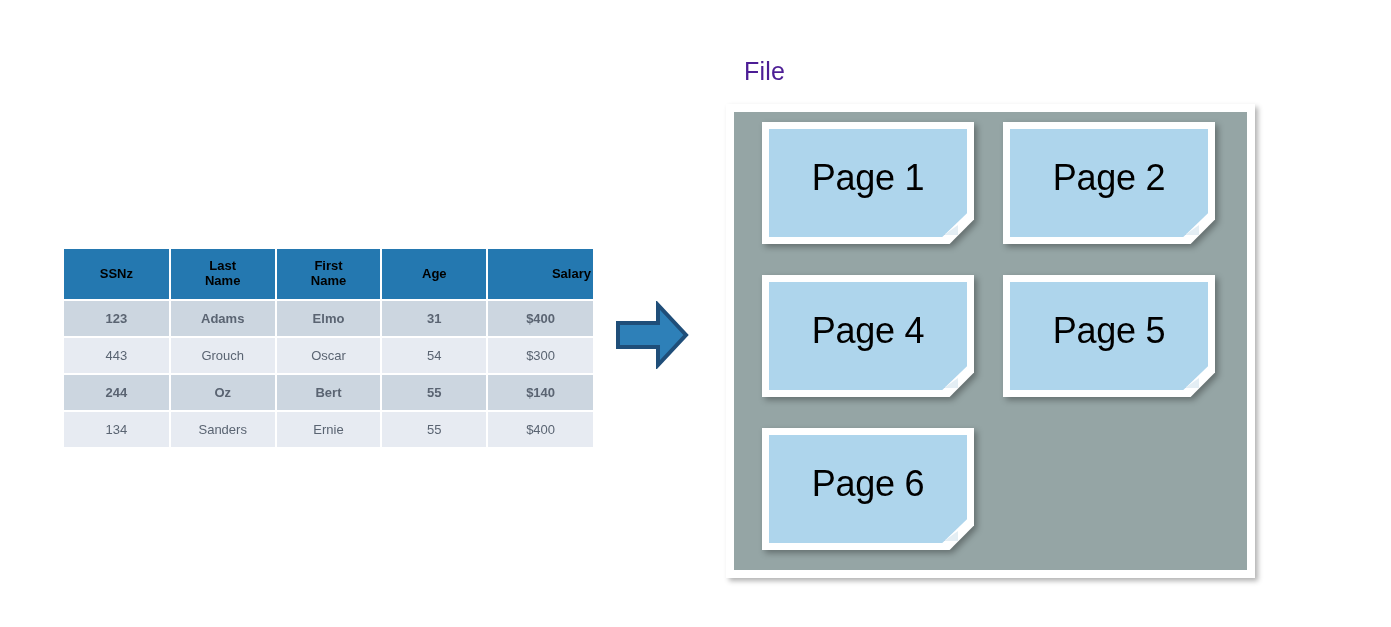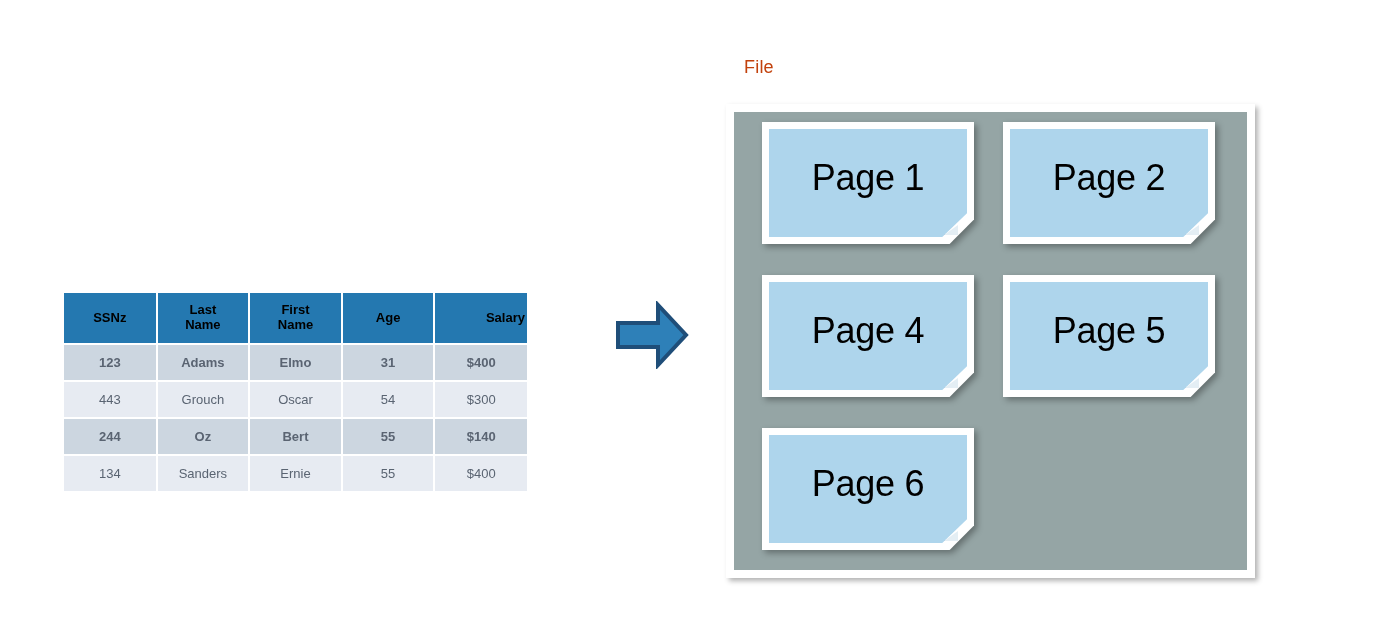--- a/index.html
+++ b/index.html
@@ -27,23 +27,22 @@
 
   
   #data-table-wrap {
     position: absolute;
     left: 64px;
     top: 249px;
     width: 511px;
   }
   table.data-table {
     border-collapse: collapse;
-    width: 463px;
+    width: 529px;
     table-layout: fixed;
-    margin-top: 44px;
   }
   table.data-table th {
     background: #2478B0;
     color: #000000;
     font-weight: bold;
     font-size: 13px;
     line-height: 1.15;
     text-align: center;
     height: 46px;
     vertical-align: middle;
@@ -72,22 +71,22 @@
     top: 301px;
     width: 76px;
     height: 68px;
   }
 
   
   #file-label {
     position: absolute;
     left: 744px;
     top: 57px;
-    font-size: 18px;
-    color: #c2410c;
+    font-size: 25px;
+    color: #4c1d95;
     letter-spacing: 0.2px;
     white-space: nowrap;
   }
   #file-container {
     position: absolute;
     left: 726px;
     top: 104px;
     width: 529px;
     height: 474px;
     background: #ffffff;

